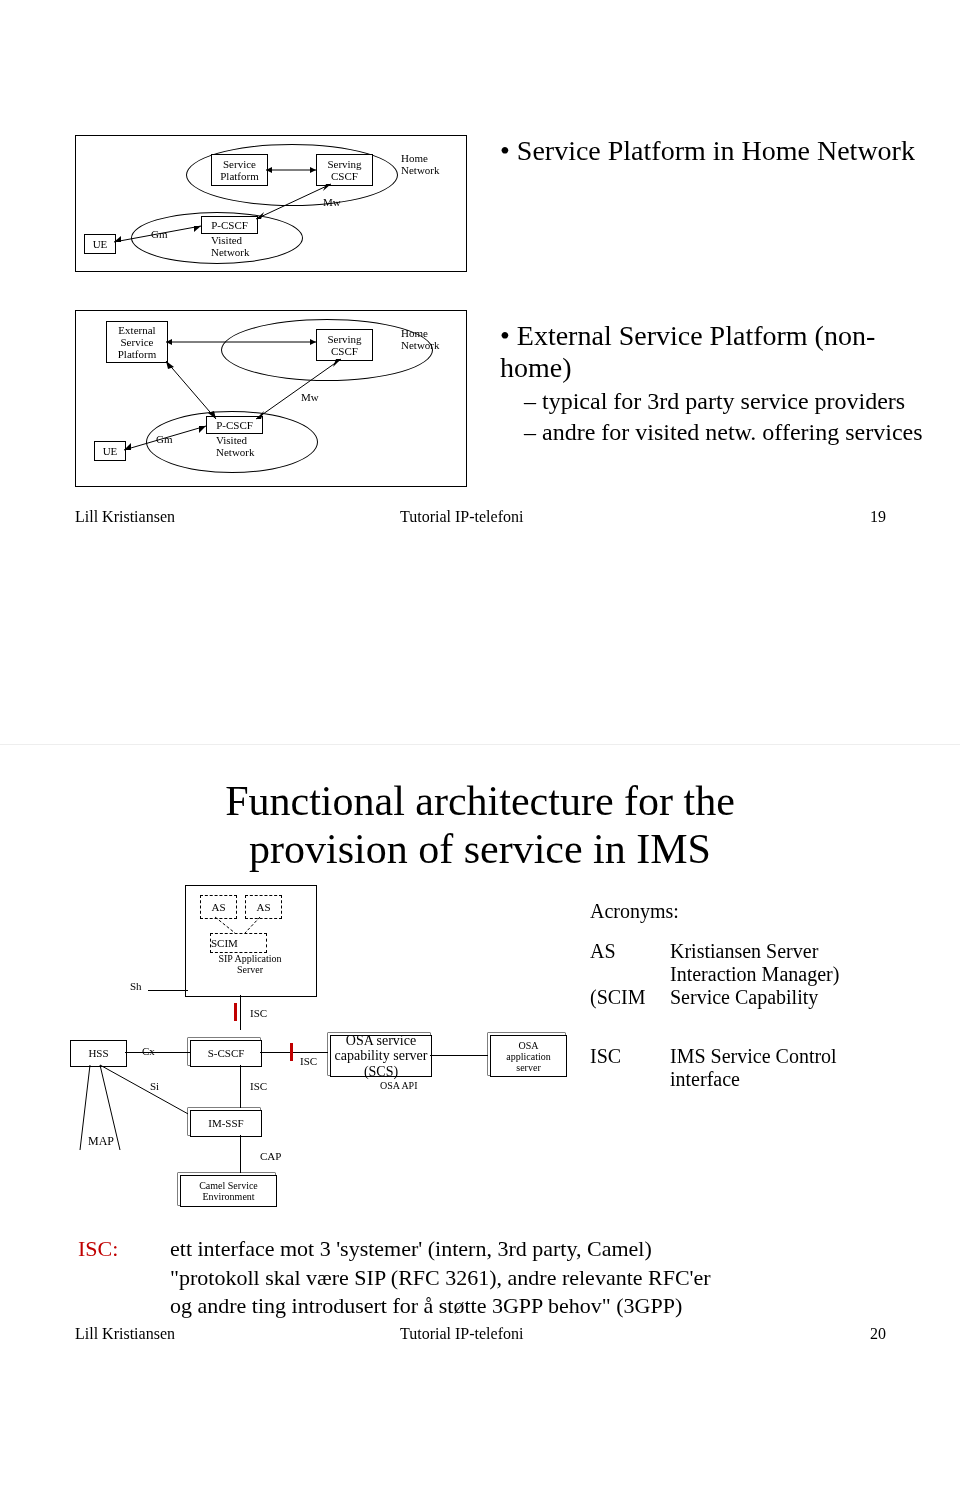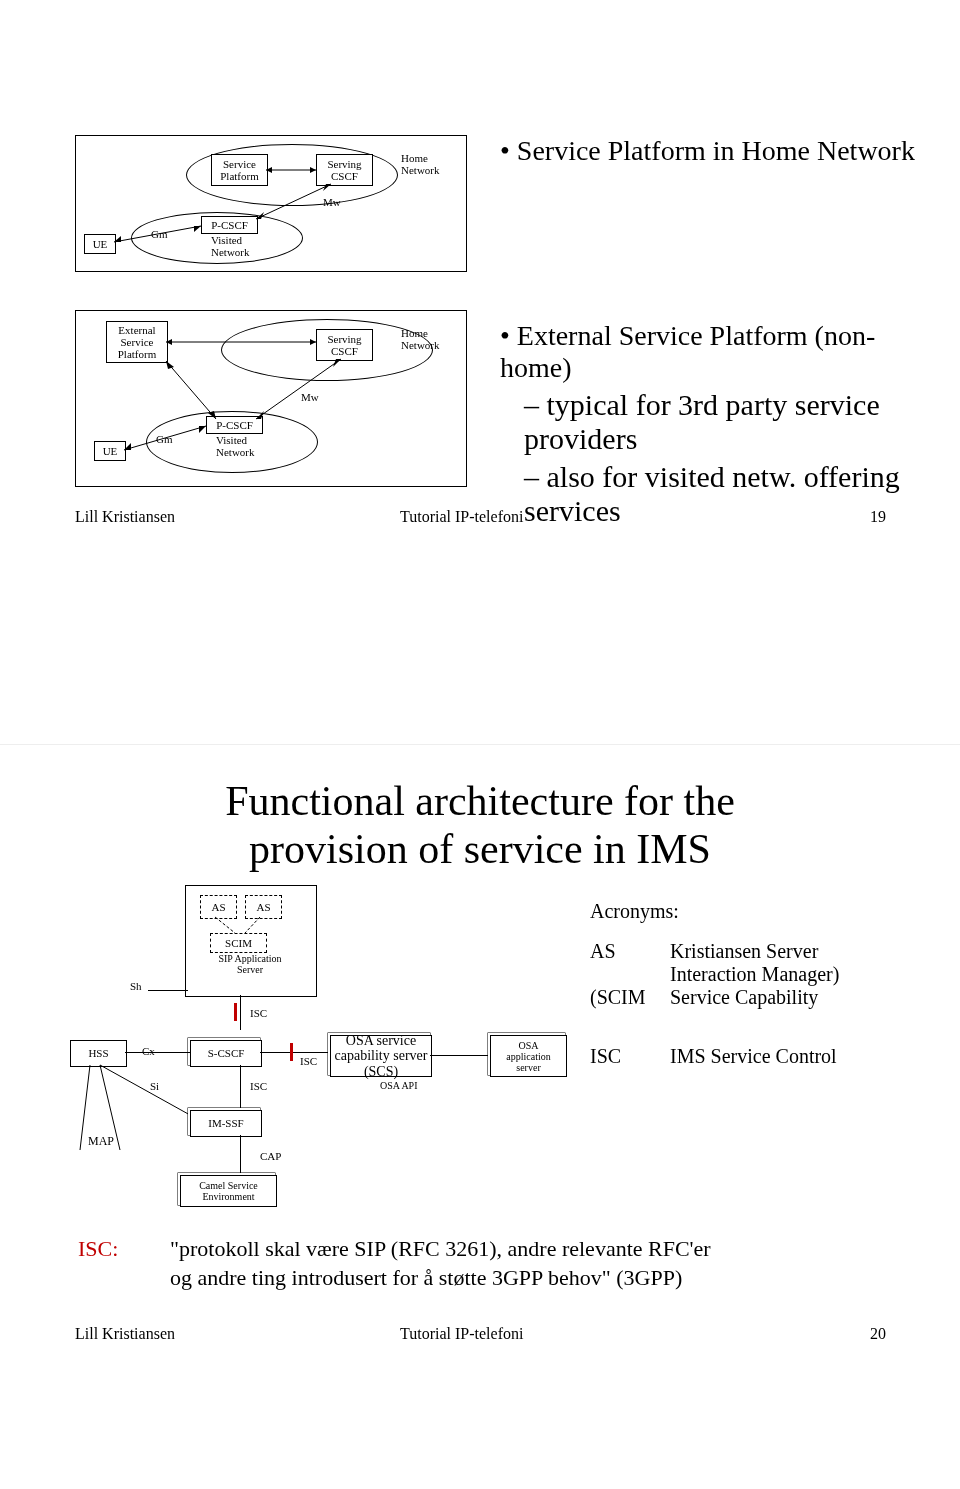--- a/index.html
+++ b/index.html
@@ -2,21 +2,21 @@
 <html><head>
 <meta charset="utf-8">
 <style>
   html,body{margin:0;padding:0;background:#fff;font-family:"Times New Roman",Times,serif;color:#000;width:960px}
   .slide{width:960px;height:744px;position:relative;border-bottom:1px solid #eee;}
   .title{font-size:42px;text-align:center;position:absolute;left:0;right:0;}
   .bullets{position:absolute;}
   .bullets ul{margin:0;padding:0;list-style:none;}
   .bullets li.b1{font-size:28px;margin-bottom:4px;}
   .bullets li.b1::before{content:"•  ";}
-  .bullets li.b2{font-size:30px;margin-left:24px;margin-bottom:4px;font-family:Liberation Serif, serif;}
+  .bullets li.b2{font-size:24px;margin-left:24px;margin-bottom:4px;font-family:Liberation Serif, serif;}
   .bullets li.b2::before{content:"–  ";}
   .footer{position:absolute;font-size:16px;}
   .panel{position:absolute;border:1px solid #000;}
   .oval{position:absolute;border:1px solid #000;border-radius:50%;}
   .box{position:absolute;border:1px solid #000;background:#fff;font-size:11px;text-align:center;display:flex;align-items:center;justify-content:center;line-height:1.1;}
   .dbl{box-shadow:-2px -2px 0 #fff,-2px -2px 0 0.5px #000;}
   .lbl{position:absolute;font-size:11px;line-height:1.1;}
   .conn{position:absolute;background:#000;}
   .red{color:#c00000;}
   svg.arr{position:absolute;overflow:visible;}
@@ -107,21 +107,21 @@
         <line x1="0" y1="24" x2="82" y2="0" stroke="#000"></line>
         <polygon points="0,24 7,17 7,24" fill="#000"></polygon>
         <polygon points="82,0 75,7 75,0" fill="#000"></polygon>
       </svg>
   </div>
 
   <div class="bullets" style="left:500px;top:320px;width:430px">
     <ul>
       <li class="b1">External Service Platform (non-home)</li>
       <li class="b2">typical for 3rd party service providers</li>
-      <li class="b2">also for visited netw. offering services</li>
+      <li class="b2">andre for visited netw. offering services</li>
     </ul>
   </div>
 
   <div class="footer" style="left:75px;top:508px">Lill Kristiansen</div>
   <div class="footer" style="left:400px;top:508px">Tutorial IP-telefoni</div>
   <div class="footer" style="left:870px;top:508px">19</div>
 </div>
 
 <div class="slide">
 
@@ -129,21 +129,21 @@
     <div>Functional architecture for the</div>
     <div>provision of service in IMS</div>
   </div>
 
   <div style="position:absolute;left:70px;top:140px;width:540px;height:420px">
 
     <div style="position:absolute;left:115px;top:0;width:130px;height:110px;border:1px solid #000"></div>
 
     <div style="position:absolute;left:130px;top:10px;width:35px;height:22px;border:1px dashed #000;font-size:11px;text-align:center;line-height:22px">AS</div>
     <div style="position:absolute;left:175px;top:10px;width:35px;height:22px;border:1px dashed #000;font-size:11px;text-align:center;line-height:22px">AS</div>
-    <div style="position:absolute;left:140px;top:48px;width:55px;height:18px;border:1px dashed #000;font-size:11px;text-align:center;line-height:18px">SCIM</div>
+    <div style="position:absolute;left:140px;top:48px;width:55px;height:18px;border:1px dashed #000;font-size:11px;text-align:left;line-height:18px">SCIM</div>
 
     <svg class="arr" style="left:130px;top:32px;width:80px;height:20px">
       <line x1="15" y1="0" x2="35" y2="16" stroke="#000" stroke-dasharray="3,2"></line>
       <line x1="60" y1="0" x2="45" y2="16" stroke="#000" stroke-dasharray="3,2"></line>
     </svg>
     <div class="lbl" style="left:125px;top:68px;white-space:pre;font-size:10px;text-align:center;width:110px">SIP Application
 Server</div>
 
     <div class="lbl" style="left:60px;top:95px">Sh</div>
     <div class="conn" style="left:78px;top:105px;width:40px;height:1px"></div>
@@ -206,24 +206,29 @@
     <div style="display:flex">
         <div style="width:80px">(SCIM</div>
         <div>Service Capability</div>
       </div>
   </div>
   <div class="acro" style="left:590px;top:300px;width:330px">
     <div style="display:flex">
         <div style="width:80px">ISC</div>
         <div>IMS Service Control</div>
       </div>
+    <div style="display:flex">
+        <div style="width:80px"></div>
+        <div>interface</div>
+      </div>
   </div>
 
   <div class="bigtext red" style="left:78px;top:490px">ISC:</div>
   <div class="bigtext" style="left:170px;top:490px;width:740px">
+    <div>ett interface mot 3 'systemer' (intern, 3rd party, Camel)</div>
     <div>"protokoll skal være SIP (RFC 3261), andre relevante RFC'er</div>
     <div>og andre  ting introdusert for å støtte 3GPP behov" (3GPP)</div>
   </div>
 
   <div class="footer" style="left:75px;top:580px">Lill Kristiansen</div>
   <div class="footer" style="left:400px;top:580px">Tutorial IP-telefoni</div>
   <div class="footer" style="left:870px;top:580px">20</div>
 </div>
 
 </body></html>

